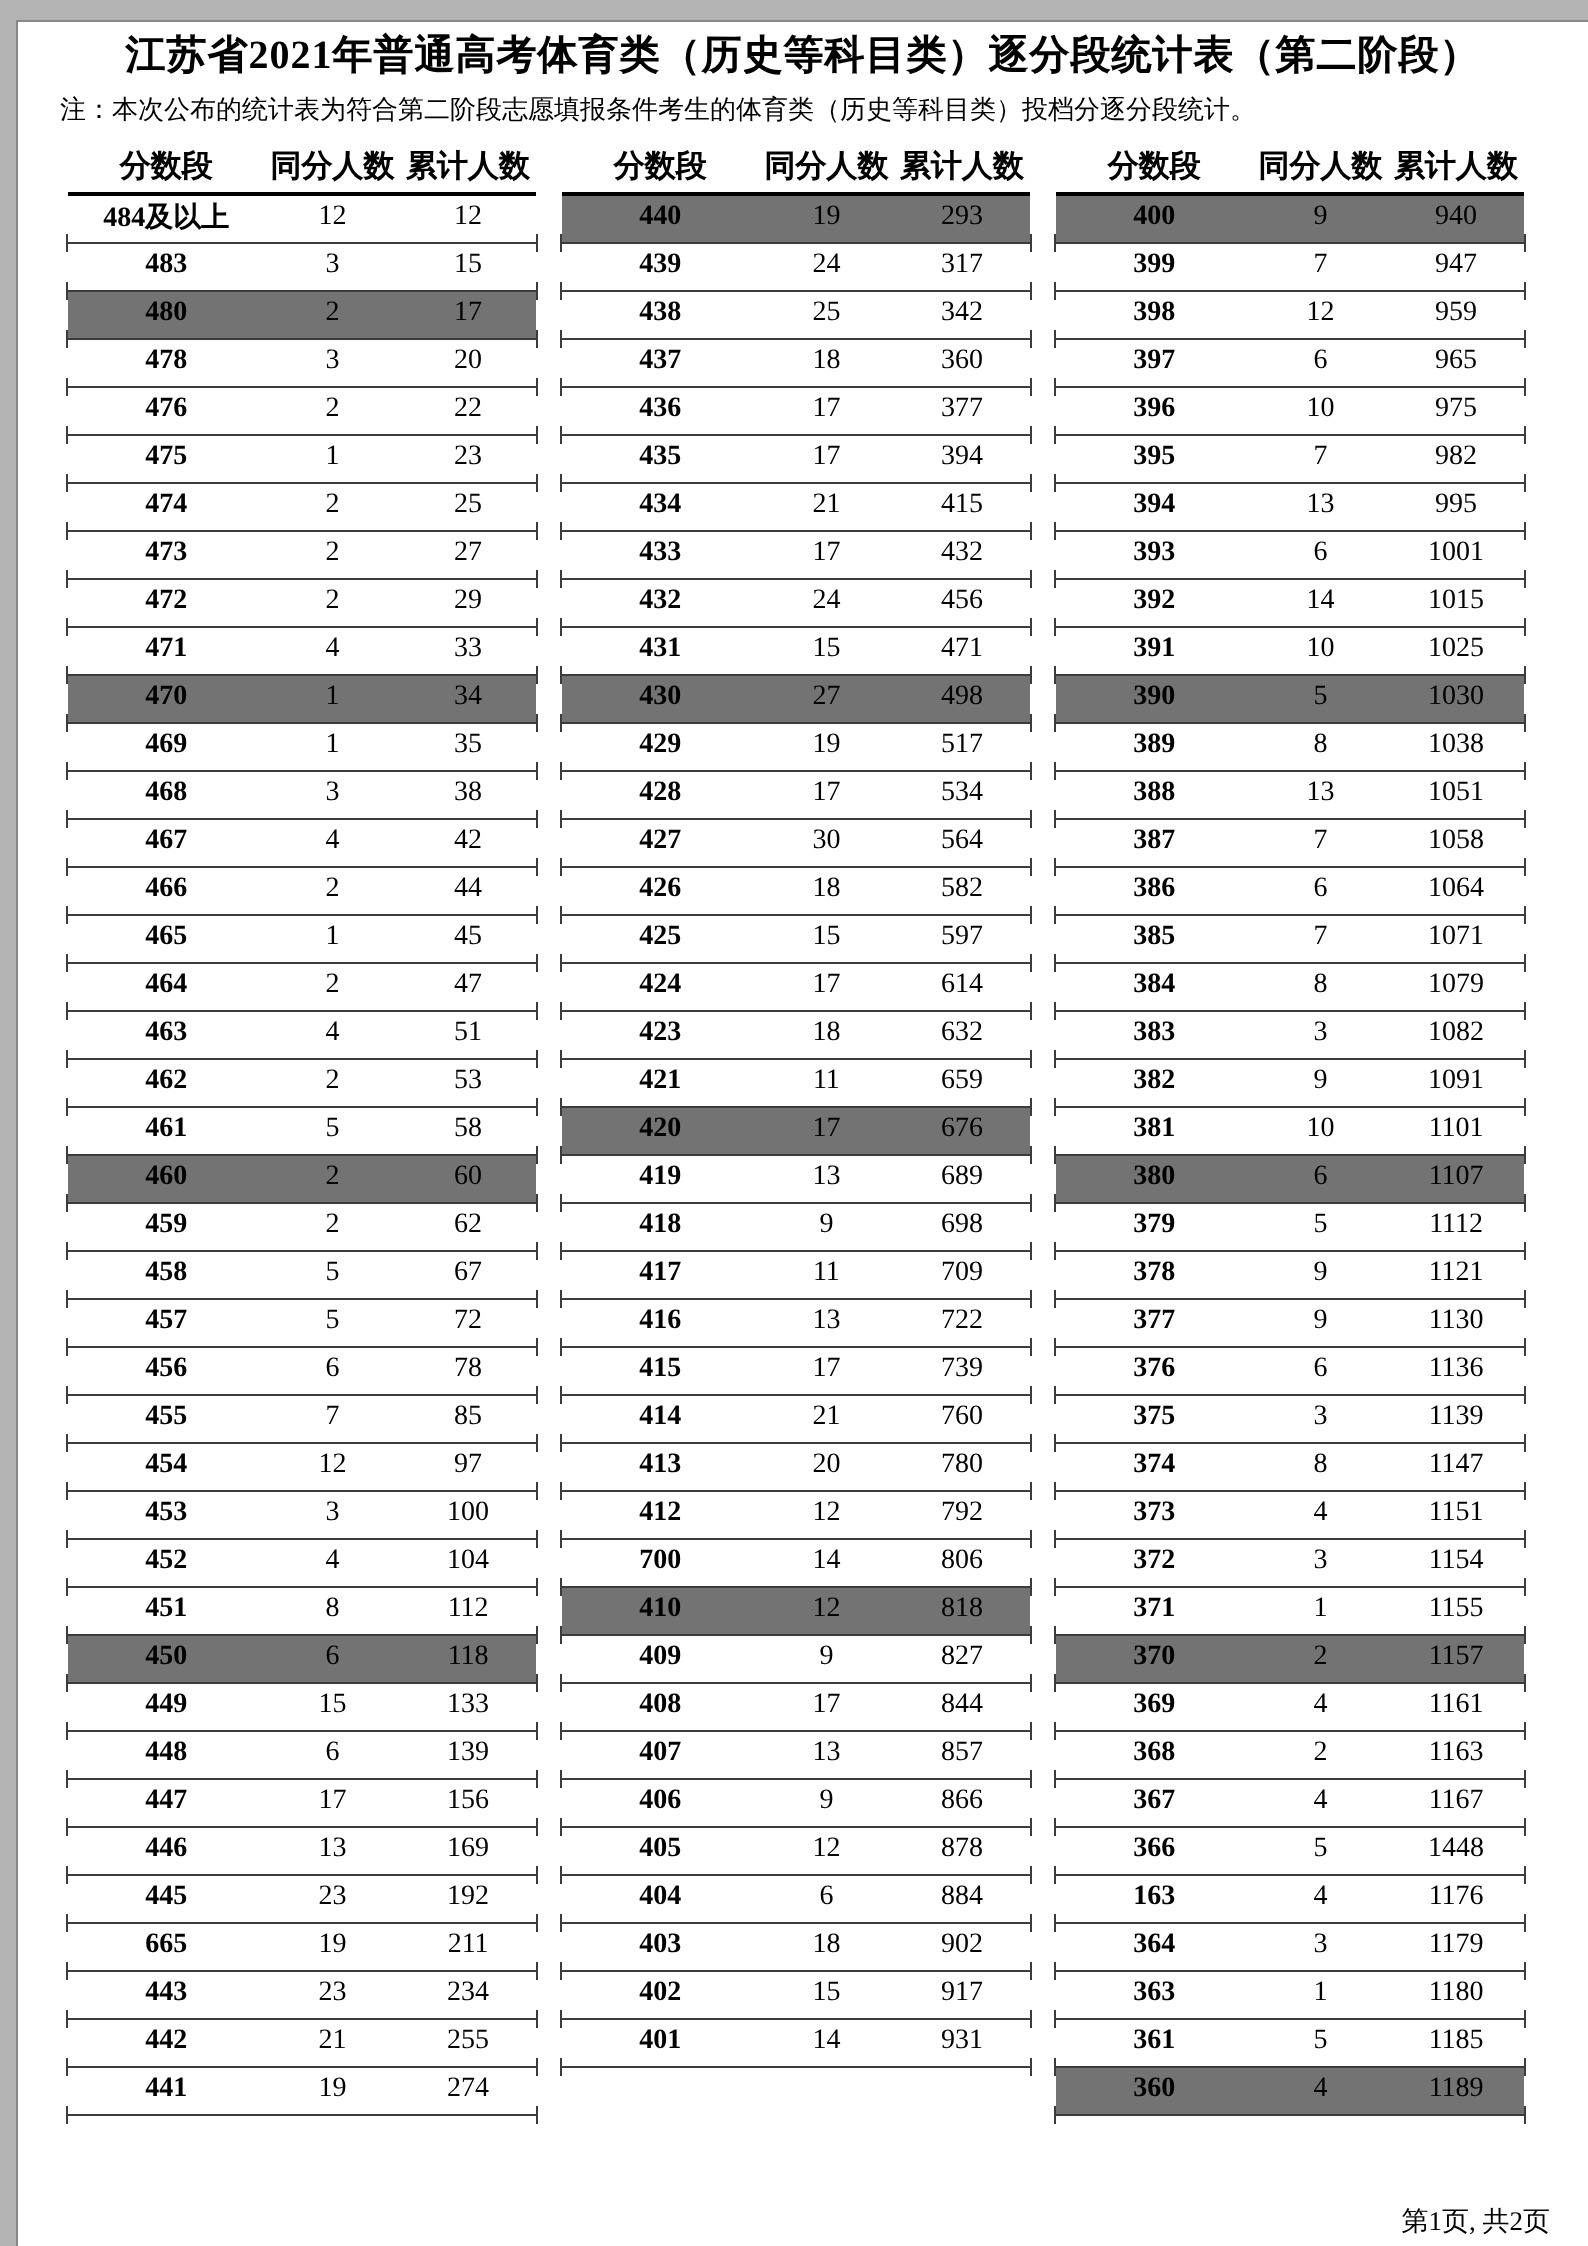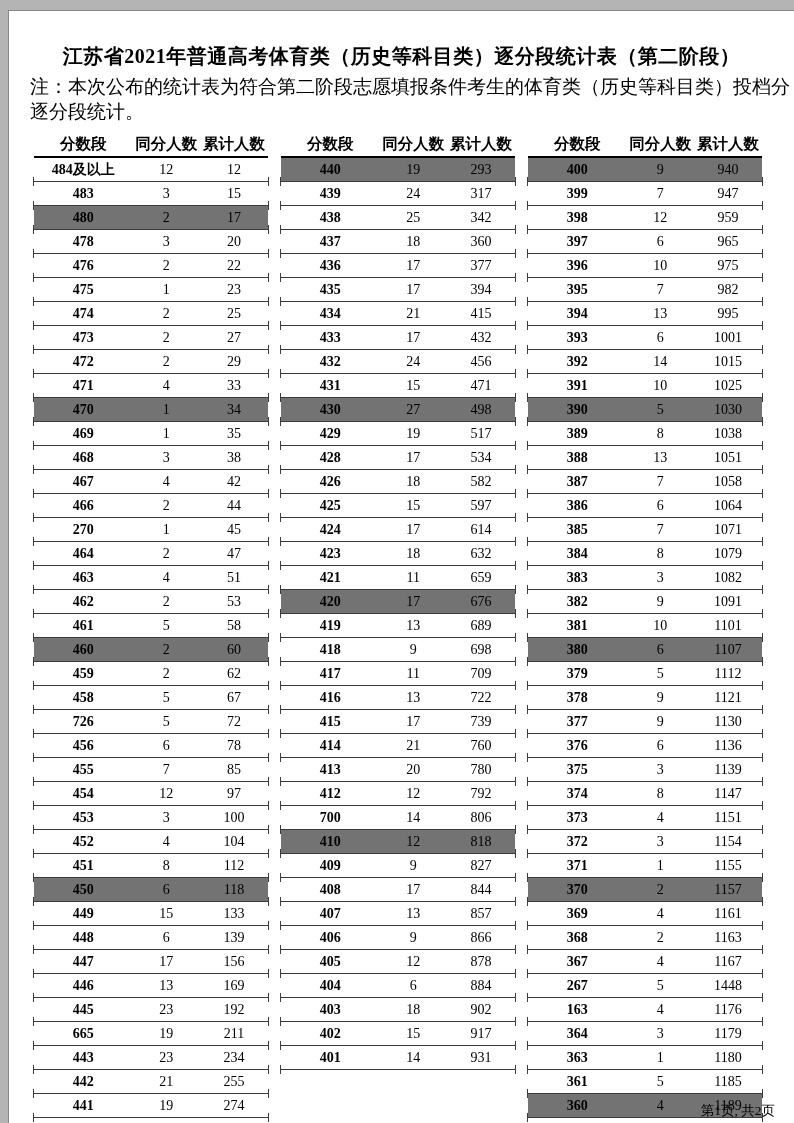--- a/index.html
+++ b/index.html
@@ -18,25 +18,25 @@
     background: #ffffff;
     border-left: 1px solid #888888;
     border-top: 1px solid #888888;
     box-sizing: border-box;
   }
   .title {
     text-align: center;
     font-weight: bold;
     font-size: 20px;
     line-height: 1.15;
-    margin-top: 34px;
+    margin-top: 6px;
     letter-spacing: 0.5px;
   }
   .note {
-    font-size: 19px;
+    font-size: 13px;
     line-height: 1.3;
     margin: 7px 0 0 21px;
   }
   .tables {
     display: flex;
     margin-left: 25px;
     margin-top: 8px;
     gap: 13px;
   }
   .score-table { width: 234px; }
@@ -168,21 +168,21 @@
             <span class="cell c-score">467</span>
             <span class="cell c-count">4</span>
             <span class="cell c-cum">42</span>
           </div>
           <div class="row">
             <span class="cell c-score">466</span>
             <span class="cell c-count">2</span>
             <span class="cell c-cum">44</span>
           </div>
           <div class="row">
-            <span class="cell c-score">270</span>
+            <span class="cell c-score">465</span>
             <span class="cell c-count">1</span>
             <span class="cell c-cum">45</span>
           </div>
           <div class="row">
             <span class="cell c-score">464</span>
             <span class="cell c-count">2</span>
             <span class="cell c-cum">47</span>
           </div>
           <div class="row">
             <span class="cell c-score">463</span>
@@ -208,21 +208,21 @@
             <span class="cell c-score">459</span>
             <span class="cell c-count">2</span>
             <span class="cell c-cum">62</span>
           </div>
           <div class="row">
             <span class="cell c-score">458</span>
             <span class="cell c-count">5</span>
             <span class="cell c-cum">67</span>
           </div>
           <div class="row">
-            <span class="cell c-score">726</span>
+            <span class="cell c-score">457</span>
             <span class="cell c-count">5</span>
             <span class="cell c-cum">72</span>
           </div>
           <div class="row">
             <span class="cell c-score">456</span>
             <span class="cell c-count">6</span>
             <span class="cell c-cum">78</span>
           </div>
           <div class="row">
             <span class="cell c-score">455</span>
@@ -368,20 +368,25 @@
             <span class="cell c-score">429</span>
             <span class="cell c-count">19</span>
             <span class="cell c-cum">517</span>
           </div>
           <div class="row">
             <span class="cell c-score">428</span>
             <span class="cell c-count">17</span>
             <span class="cell c-cum">534</span>
           </div>
           <div class="row">
+            <span class="cell c-score">427</span>
+            <span class="cell c-count">30</span>
+            <span class="cell c-cum">564</span>
+          </div>
+          <div class="row">
             <span class="cell c-score">426</span>
             <span class="cell c-count">18</span>
             <span class="cell c-cum">582</span>
           </div>
           <div class="row">
             <span class="cell c-score">425</span>
             <span class="cell c-count">15</span>
             <span class="cell c-cum">597</span>
           </div>
           <div class="row">
@@ -673,21 +678,21 @@
             <span class="cell c-score">368</span>
             <span class="cell c-count">2</span>
             <span class="cell c-cum">1163</span>
           </div>
           <div class="row">
             <span class="cell c-score">367</span>
             <span class="cell c-count">4</span>
             <span class="cell c-cum">1167</span>
           </div>
           <div class="row">
-            <span class="cell c-score">267</span>
+            <span class="cell c-score">366</span>
             <span class="cell c-count">5</span>
             <span class="cell c-cum">1448</span>
           </div>
           <div class="row">
             <span class="cell c-score">163</span>
             <span class="cell c-count">4</span>
             <span class="cell c-cum">1176</span>
           </div>
           <div class="row">
             <span class="cell c-score">364</span>

